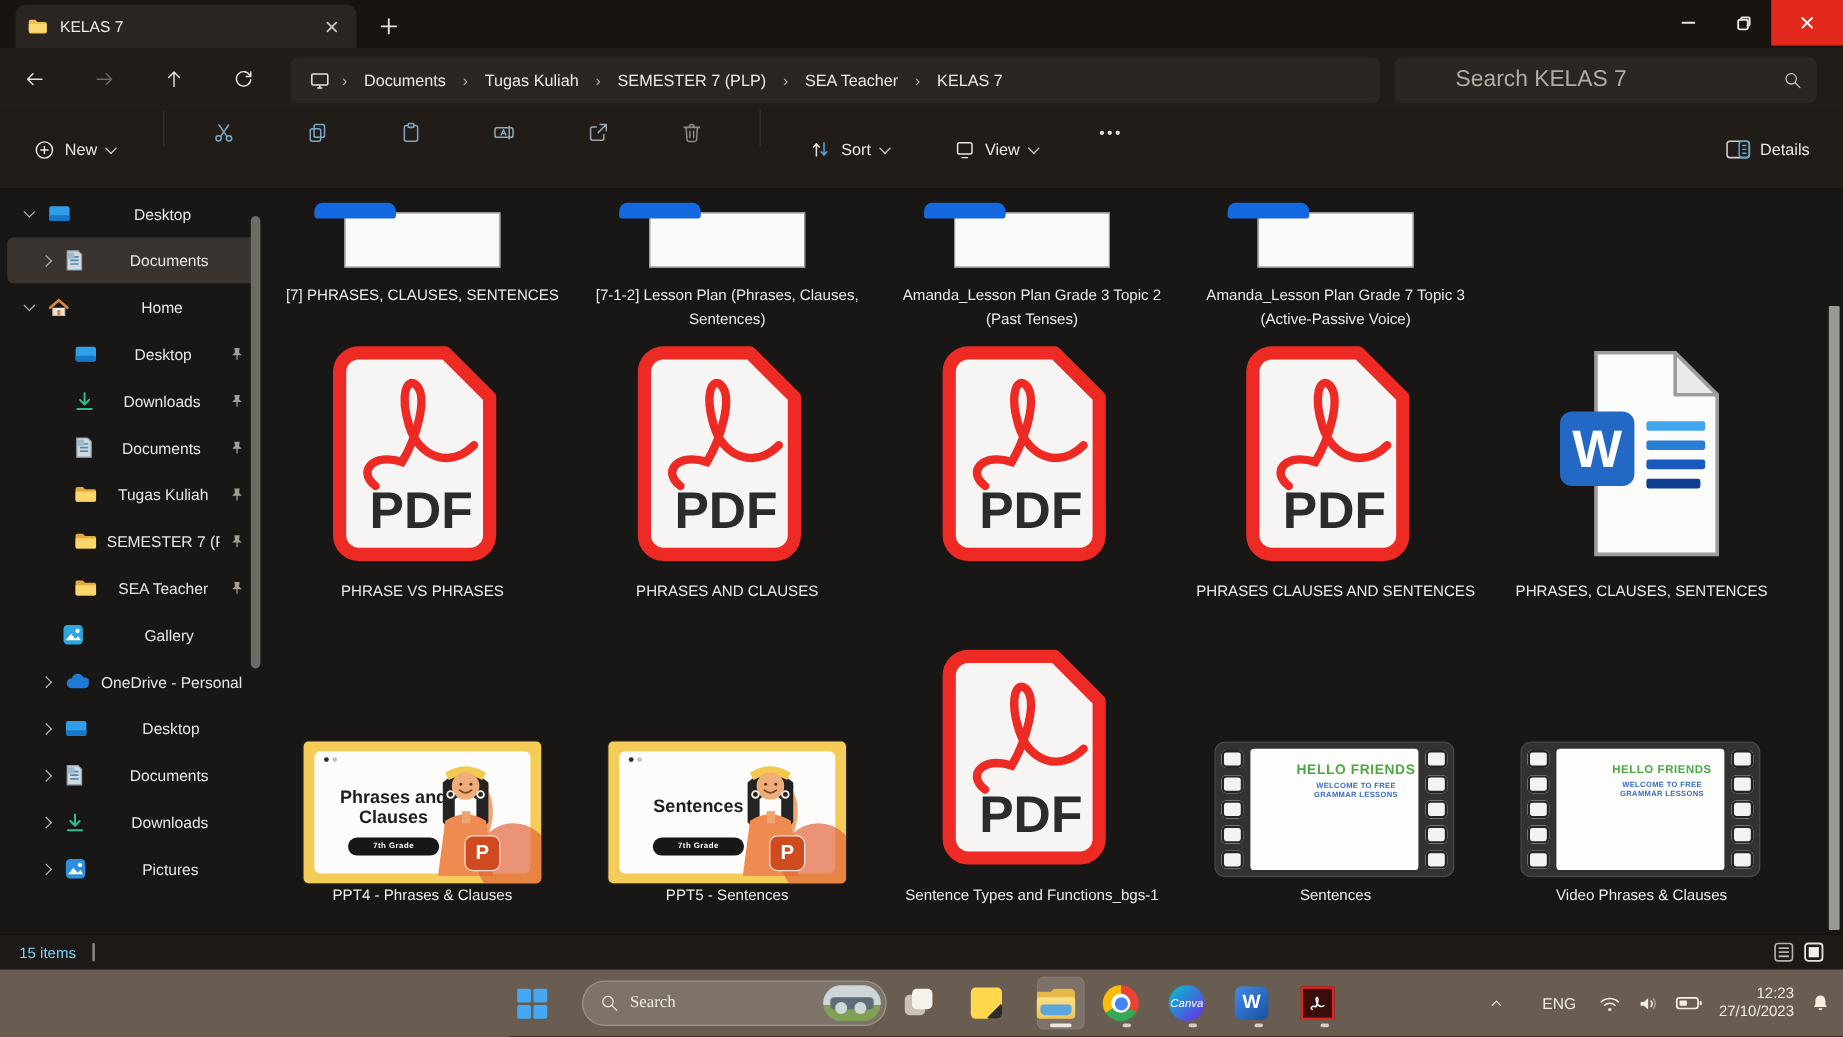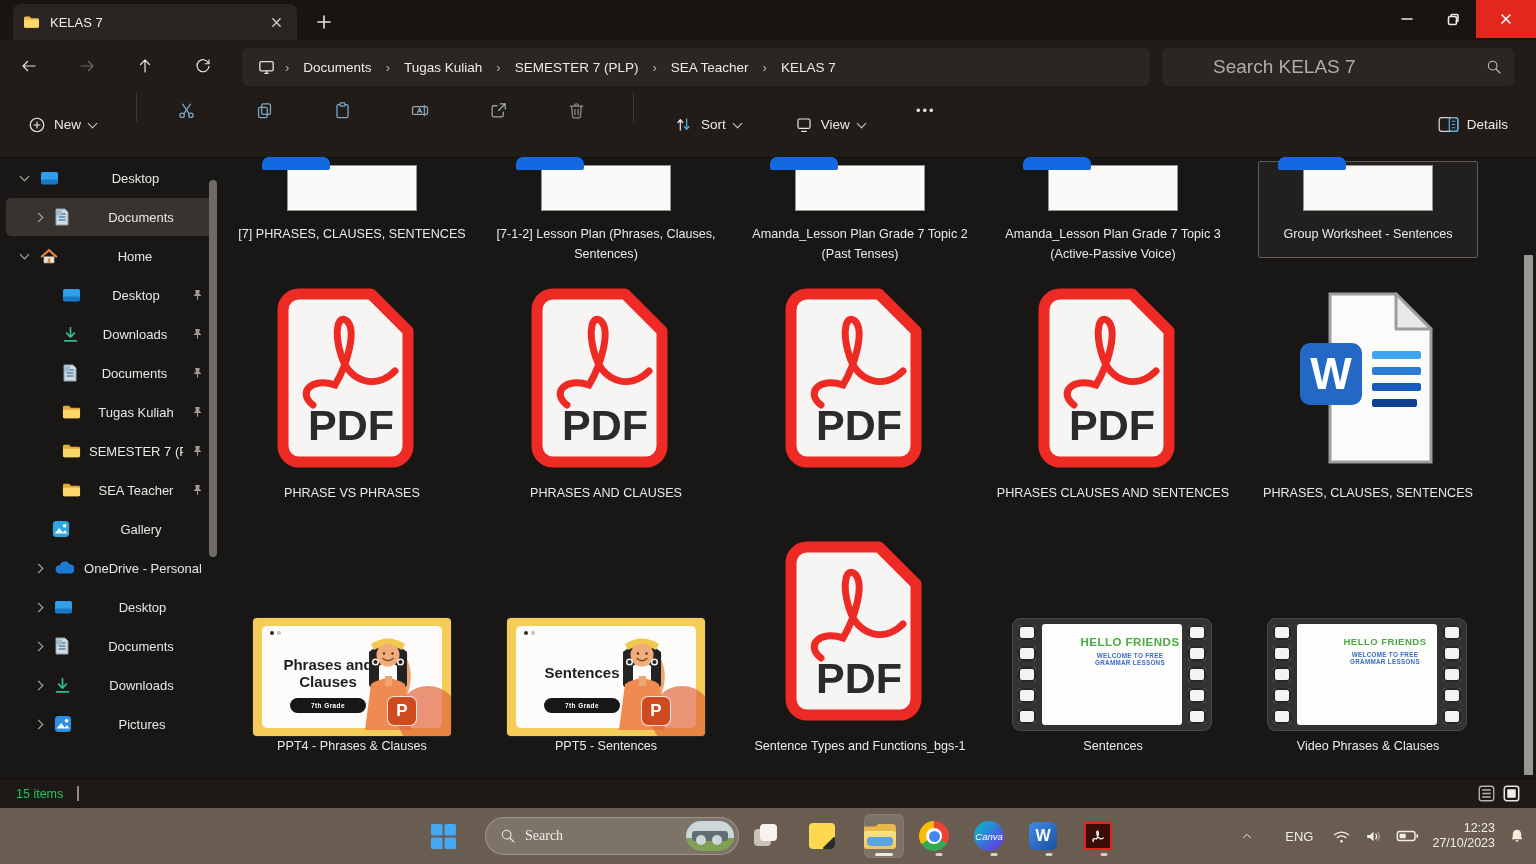--- a/index.html
+++ b/index.html
@@ -57,21 +57,21 @@
   .lvl1 { padding-left:24px; }
   .lvl2 { padding-left:56px; }
   .si-label { white-space:nowrap; overflow:hidden; flex:1; }
   .pin { margin-left:auto; color:#a39d96; }
   .side-scroll { position:absolute; right:5px; top:22px; width:8px; height:377px; background:#6e6a66; border-radius:4px; }
 
   
   .content { position:absolute; left:222px; top:158px; right:0; bottom:86px; background:#191716; }
   .tile { position:absolute; width:254px; }
   .tile-label { position:absolute; left:10px; right:10px; text-align:center; font-size:12.6px; line-height:1.58; color:#eceae8; }
-  .r1 { top:0; height:125px; }
+  .r1 { top:12px; height:125px; }
   .r2 { top:129px; height:245px; }
   .r3 { top:379px; height:239px; }
   .c0{left:3px}.c1{left:257px}.c2{left:511px}.c3{left:764px}.c4{left:1019px}
   .sel-box { position:absolute; left:17px; top:3px; width:220px; height:97px; border:1px solid #615c57; background:rgba(255,255,255,.04); border-radius:2px; }
 
   
   .docpart { position:absolute; left:0; top:-1px; width:254px; height:55px; }
   .docpart .cap { position:absolute; left:37px; top:0; width:68px; height:13px; background:#1569e0; border-radius:7px 7px 2px 2px; z-index:2; }
   .docpart .page { position:absolute; left:62px; top:8px; width:130px; height:46px; background:#fbfaf9; border:1px solid #979490; z-index:1; }
   .r1 .tile-label { top:67px; }
@@ -98,21 +98,21 @@
   .sprockets i { display:block; width:18px; height:15px; background:#f4f3f1; border-radius:4px; box-shadow:inset 0 0 0 2px #262524; }
   .vid-screen { position:absolute; left:30px; right:30px; top:6px; bottom:6px; background:#fdfdfc; border-radius:3px; text-align:center; overflow:hidden;padding-left:36px; }
   .vid-t1 { margin-top:12px; color:#49a942; font-weight:bold; font-size:11.5px; letter-spacing:.5px; }
   .vid-t2 { margin-top:4px; color:#3a6cc0; font-weight:bold; font-size:6.3px; letter-spacing:.3px; }
 
   .main-scroll { position:absolute; right:2px; top:0; bottom:0; width:11px; }
   .main-scroll .thumb { position:absolute; left:1px; top:97px; width:9px; height:520px; background:#9a9894; border-radius:1px; }
 
   
   .statusbar { position:absolute; left:0; top:778px; width:100%; height:30px; background:#1c1916; border-top:1px solid #121010;
-               display:flex; align-items:center; padding:0 16px; font-size:12.5px; color:#22c55e; }
+               display:flex; align-items:center; padding:0 16px; font-size:12.5px; color:#7dd3fc; }
   .status-sep { width:1.5px; height:15px; background:#8f8a84; margin-left:14px; }
   .view-toggles { margin-left:auto; display:flex; gap:8px; align-items:center; }
 
   
   .taskbar { position:absolute; left:0; top:808px; width:100%; height:56px; background:#695d51; }
   .tb-center { position:absolute; left:430px; top:0; height:56px; display:flex; align-items:center; gap:15px; }
   .tb-item { position:relative; width:40px; height:44px; display:flex; align-items:center; justify-content:flex-start; border-radius:6px; }
   .tb-item.active { background:rgba(255,255,255,.13); box-shadow:inset 0 0 0 1px rgba(255,255,255,.08); }
   .run-dot { position:absolute; bottom:2px; left:50%; transform:translateX(-50%); width:7px; height:3px; border-radius:2px; background:#d6cfc5; }
   .run-dot.wide { width:18px; background:#efe9df; }
@@ -506,36 +506,28 @@
           <div class="cap"></div>
           <div class="page"></div>
         </div>
       <div class="tile-label">[7-1-2] Lesson Plan (Phrases, Clauses, Sentences)</div>
     </div>
     <div class="tile r1 c2">
       <div class="docpart">
           <div class="cap"></div>
           <div class="page"></div>
         </div>
-      <div class="tile-label">Amanda_Lesson Plan Grade 7 Topic 2 (Past Tenses)</div>
+      <div class="tile-label">Amanda_Lesson Plan Grade 3 Topic 2 (Past Tenses)</div>
     </div>
     <div class="tile r1 c3">
       <div class="docpart">
           <div class="cap"></div>
           <div class="page"></div>
         </div>
       <div class="tile-label">Amanda_Lesson Plan Grade 7 Topic 3 (Active-Passive Voice)</div>
-    </div>
-    <div class="tile r1 c4">
-      <div class="sel-box"></div>
-      <div class="docpart">
-          <div class="cap"></div>
-          <div class="page"></div>
-        </div>
-      <div class="tile-label">Group Worksheet - Sentences</div>
     </div>
 
     <div class="tile r2 c0">
       <div class="icon-center" style="top:0">
         <svg width="150" height="183" viewBox="0 0 150 183">
             <path d="M22,7 H94 L131,44 V159 a16,16 0 0 1 -16,16 H22 a16,16 0 0 1 -16,-16 V23 a16,16 0 0 1 16,-16 Z" fill="#f7f5f4" stroke="#ee2a24" stroke-width="11" stroke-linejoin="round"></path>
             <path d="M36,118 C20,106 34,90 58,98 C70,78 80,44 70,34 C62,27 56,42 64,68 C72,94 98,104 118,84" fill="none" stroke="#ee2a24" stroke-width="7" stroke-linecap="round"></path>
             <text x="74" y="153" text-anchor="middle" font-family="Liberation Sans, sans-serif" font-size="43" font-weight="bold" fill="#2b2b2b">PDF</text>
           </svg>
       </div>

